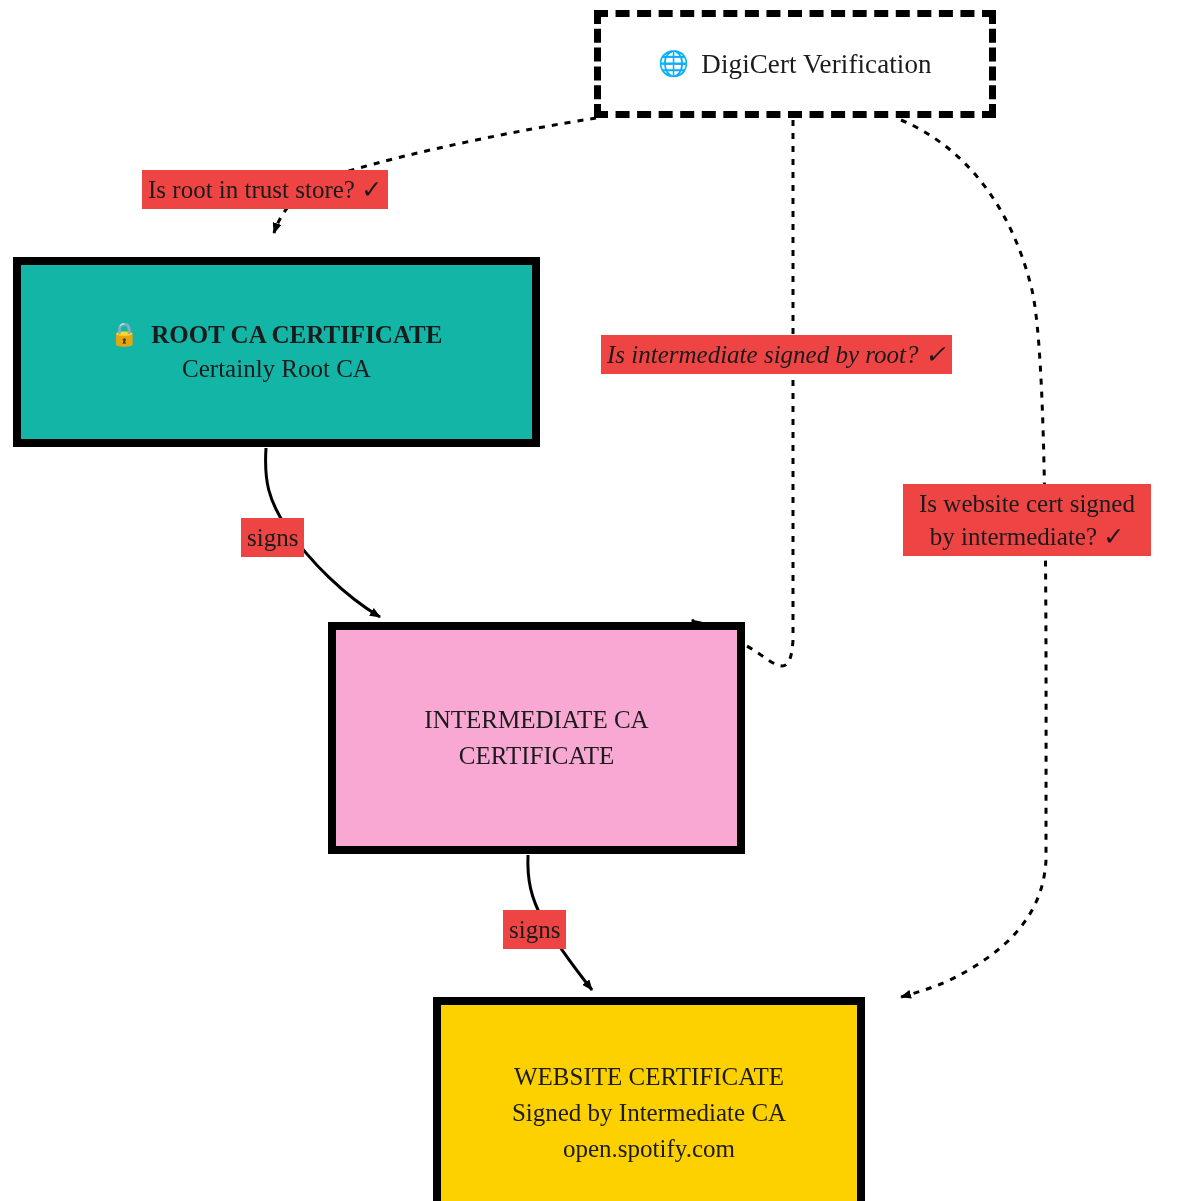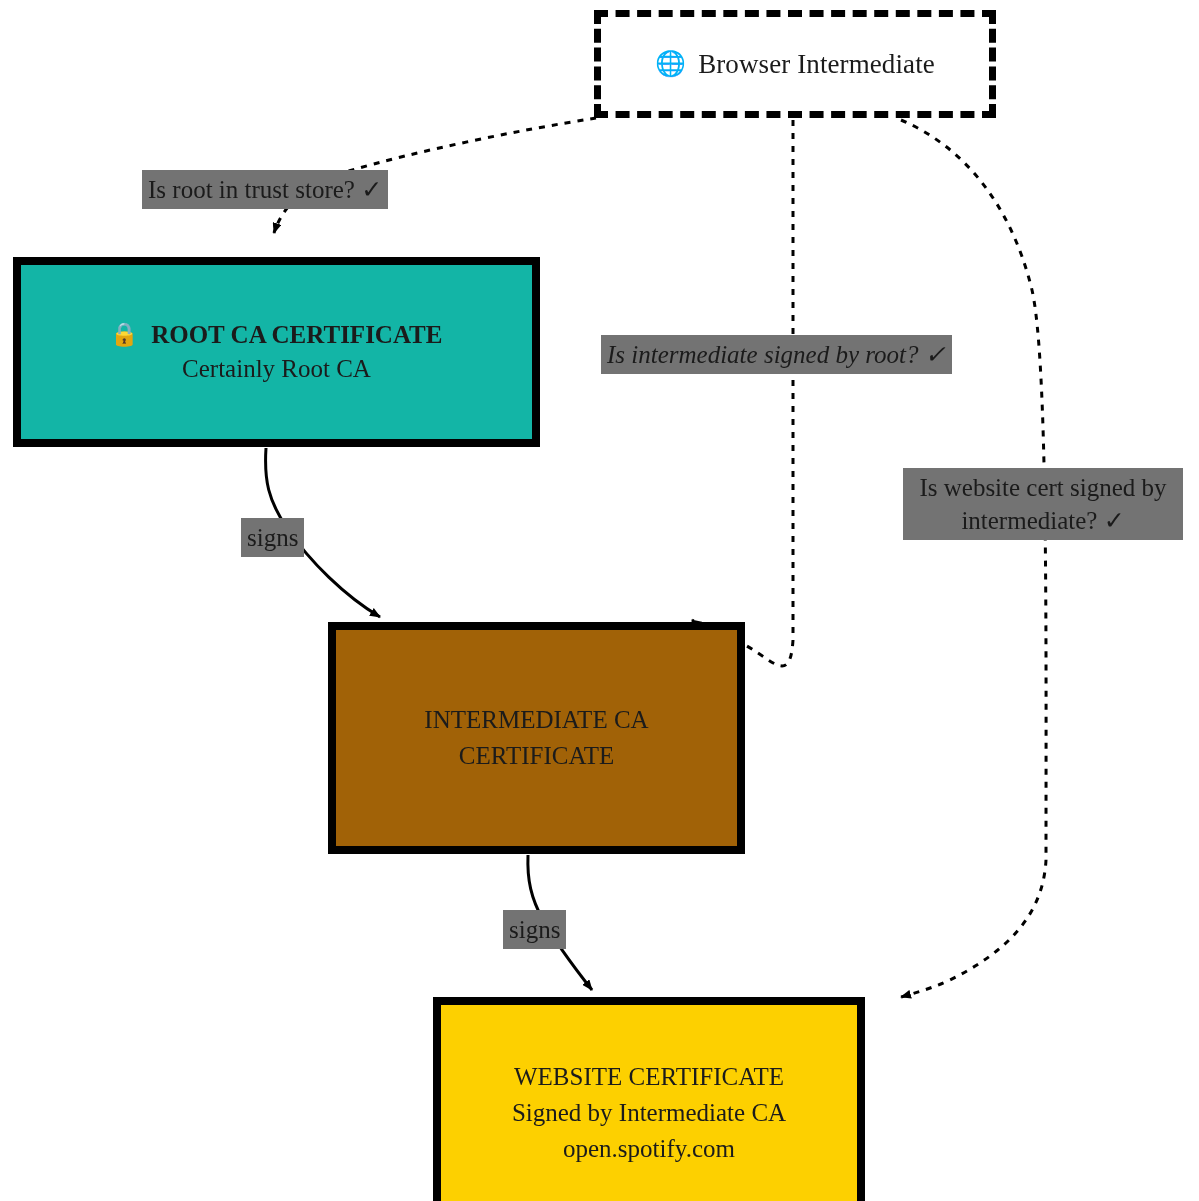--- a/index.html
+++ b/index.html
@@ -76,55 +76,55 @@
     align-items: center;
     justify-content: center;
     gap: 12px;
   }
   
   #node-intermediate-ca {
     left: 328px;
     top: 622px;
     width: 417px;
     height: 232px;
-    background: #a16207;
+    background: #f9a8d4;
     border: 8px solid #000000;
     font-size: 25px;
     line-height: 1.45;
   }
   
   #node-website-cert {
     left: 433px;
     top: 997px;
     width: 432px;
     height: 232px;
     background: #fdd000;
     border: 8px solid #000000;
     font-size: 25px;
     line-height: 1.45;
   }
   
   .edge-label {
     position: absolute;
     z-index: 3;
-    background: #737373;
+    background: #ef4444;
     color: #1b1b1b;
     font-size: 25px;
     line-height: 1.32;
     padding: 3px 6px;
     box-sizing: border-box;
     text-align: center;
     white-space: nowrap;
   }
   #label-root-trust-store { left: 142px; top: 170px; }
   #label-intermediate-signed { left: 601px; top: 335px; font-style: italic; }
   #label-website-signed {
     left: 903px;
-    top: 468px;
-    width: 280px;
+    top: 484px;
+    width: 248px;
     white-space: normal;
   }
   #label-signs-root { left: 241px; top: 518px; }
   #label-signs-intermediate { left: 503px; top: 910px; }
   .emoji {
     font-family: "DejaVu Sans", sans-serif;
     font-size: 0.92em;
     line-height: 1;
   }
 </style>
@@ -148,21 +148,21 @@
 
     <path d="M 793,120 L 793,640 C 790,690 770,655 735,640 C 715,632 702,627 692,620" fill="none" stroke="#000000" stroke-width="3" stroke-dasharray="6 7" marker-end="url(#arrowhead)"></path>
 
     <path d="M 901,120 C 960,145 1010,200 1032,290 C 1048,360 1046,640 1046,860
              C 1043,920 1000,955 950,980 C 930,989 915,993 901,997" fill="none" stroke="#000000" stroke-width="3" stroke-dasharray="6 7" marker-end="url(#arrowhead)"></path>
   </svg>
 
   <div class="node" id="node-browser-verification">
     <span class="line">
       <span class="emoji">🌐</span>
-      <span>Browser Intermediate</span>
+      <span>DigiCert Verification</span>
     </span>
   </div>
 
   <div class="node" id="node-root-ca">
     <span class="line title">
       <span class="emoji">🔒</span>
       <span>ROOT CA CERTIFICATE</span>
     </span>
     <span class="line">Certainly Root CA</span>
   </div>

